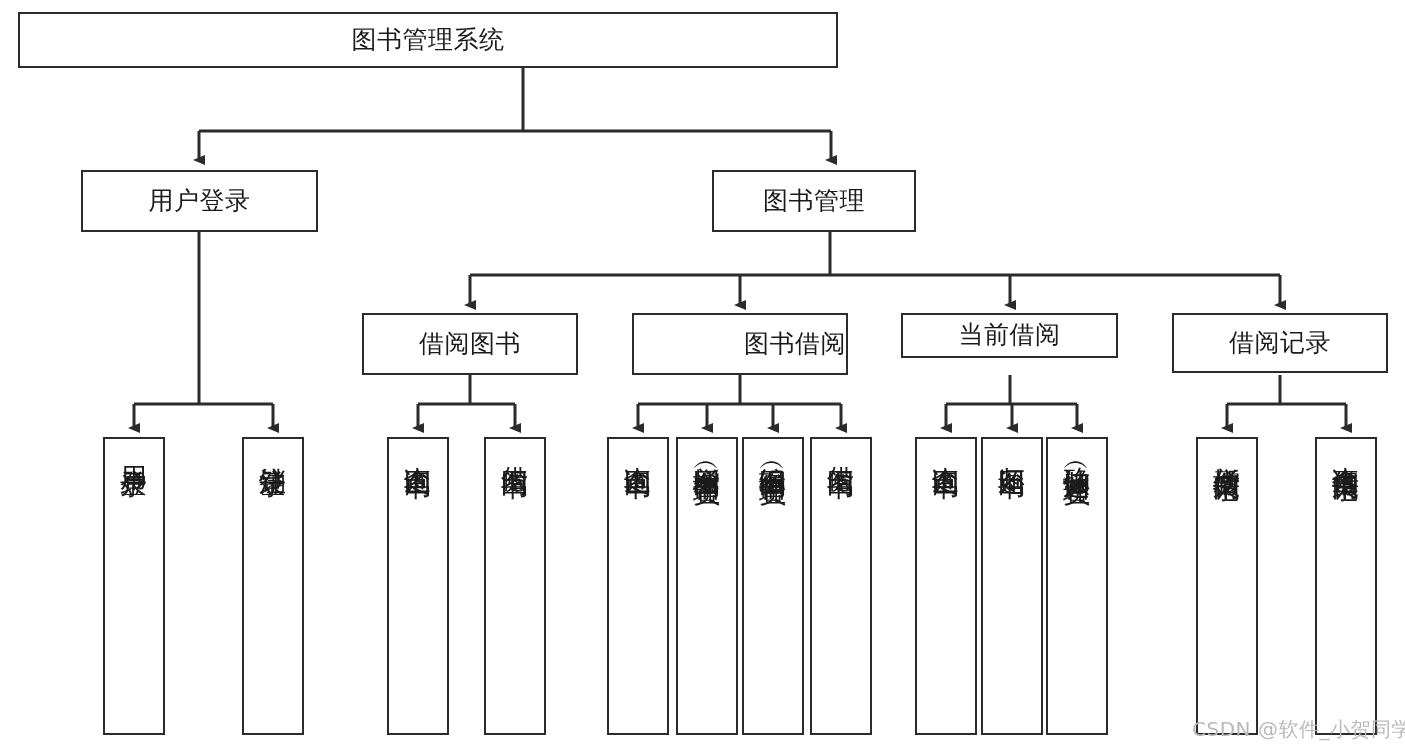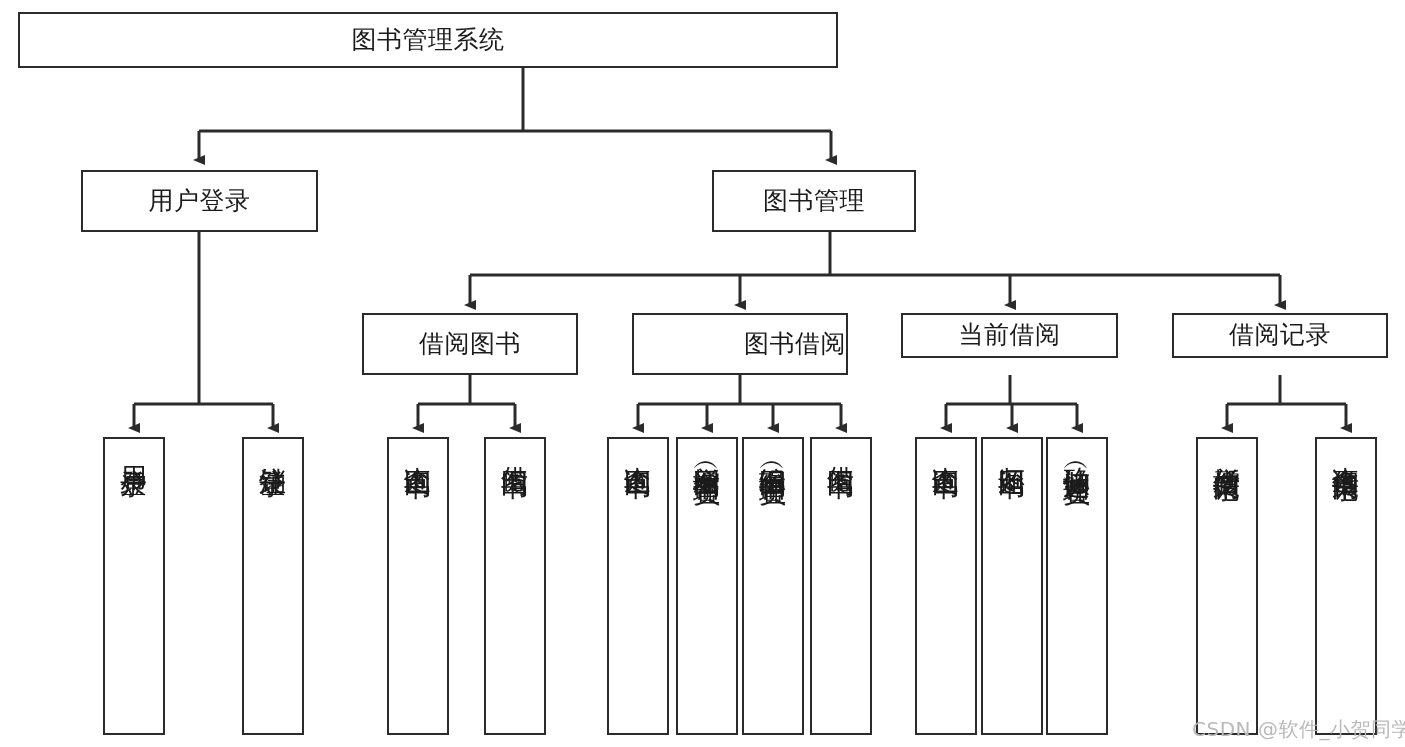--- a/index.html
+++ b/index.html
@@ -143,21 +143,21 @@
   </div>
 
   <div class="node horiz" style="left:632px; top:313px; width:216px; height:62px;justify-content:flex-end;">
     <span class="label">图书借阅</span>
   </div>
 
   <div class="node horiz" style="left:901px; top:313px; width:217px; height:45px;">
     <span class="label">当前借阅</span>
   </div>
 
-  <div class="node horiz" style="left:1172px; top:313px; width:216px; height:45px;">
+  <div class="node horiz" style="left:1172px; top:313px; width:216px; height:60px;">
     <span class="label">借阅记录</span>
   </div>
 
   <div class="node vert" style="left:103px; top:437px; width:62px; height:298px;">
     <span class="label">用户登录</span>
   </div>
 
   <div class="node vert" style="left:242px; top:437px; width:62px; height:298px;">
     <span class="label">注销登录</span>
   </div>

